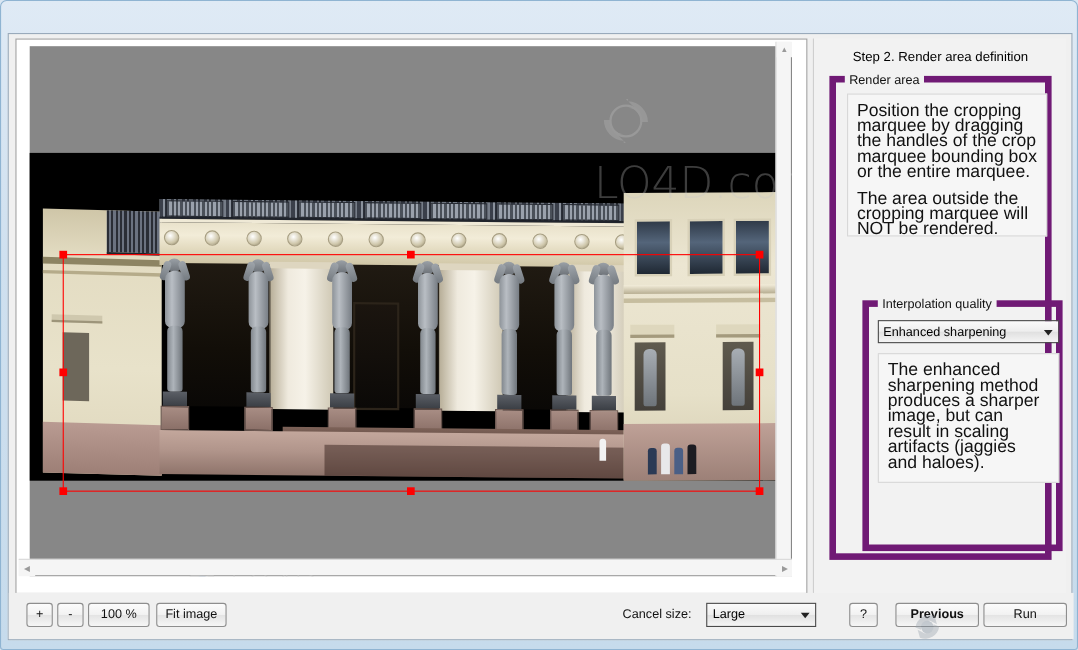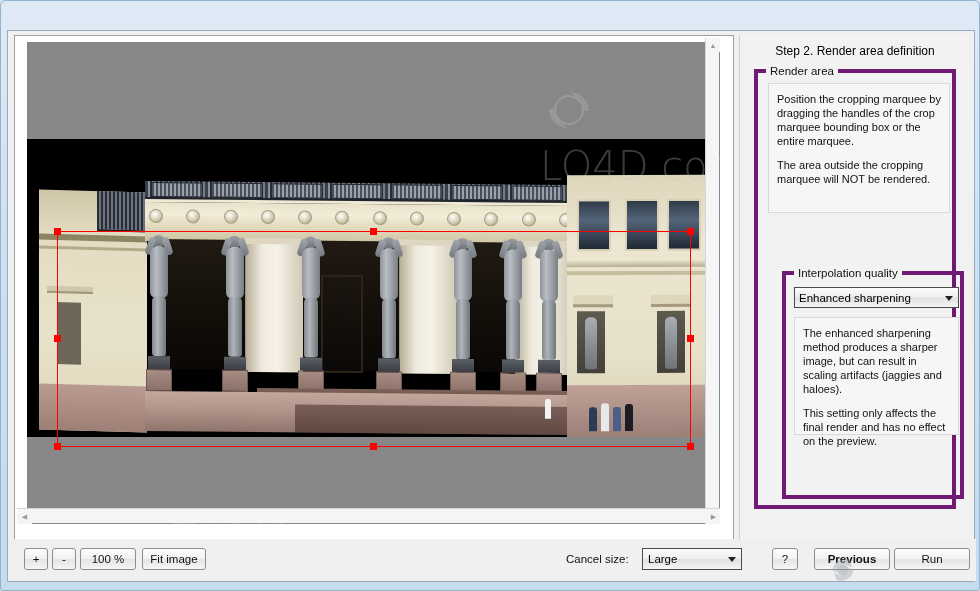--- a/index.html
+++ b/index.html
@@ -332,36 +332,36 @@
     width:230px; height:505px;
     background:#f2f2f2;
     border-left:1px solid #cfcfcf;
   }
   #step-title {
     position:absolute; left:0; top:9px; width:230px;
     text-align:center; font-size:12px; color:#000;
   }
   .group {
     position:absolute;
-    border:4px solid #701a75;
+    border:6px solid #701a75;
     background:transparent;
   }
   .group-legend {
     position:absolute; top:-8px; left:8px;
     background:#f2f2f2; padding:0 4px;
     font-size:11.5px; color:#111;
   }
   #grp-render { left:14px; top:34px; width:202px; height:440px; }
   #inner-render {
     position:absolute; left:10px; top:10px; width:182px; height:130px;
     border:1px solid #d8d8d8; background:#f6f6f6;
     padding:8px 8px 8px 8px;
   }
   .para {
-    font-size:11px; color:#111; line-height:14px; margin:0 0 10px 0;
+    font-size:16px; color:#111; line-height:14px; margin:0 0 10px 0;
   }
   .para:last-child { margin-bottom:0; }
   #grp-interp { left:24px; top:198px; width:182px; height:228px; }
   #combo-interp {
     position:absolute; left:8px; top:12px;
     width:165px; height:21px;
     border:1px solid #4a4a4a;
     background: linear-gradient(to bottom,#fbfbfb 0%,#eeeeee 48%,#e0e0e0 52%,#f4f4f4 100%);
     display:flex; align-items:center;
     font-size:11.5px; color:#000;
@@ -651,21 +651,20 @@
         <div class="group" id="grp-interp">
           <span class="group-legend">Interpolation quality</span>
 
           <div id="combo-interp">
             <span>Enhanced sharpening</span>
             <span class="combo-arrow"></span>
           </div>
 
           <div id="inner-interp">
             <p class="para">The enhanced sharpening method produces a sharper image, but can result in scaling artifacts (jaggies and haloes).</p>
-            <p class="para">This setting only affects the final render and has no effect on the preview.</p>
           </div>
         </div>
       </div>
     </div>
 
     <div id="cancel-btn">
       <span class="focus-ring"></span>
       <span>Cancel</span>
     </div>
 

